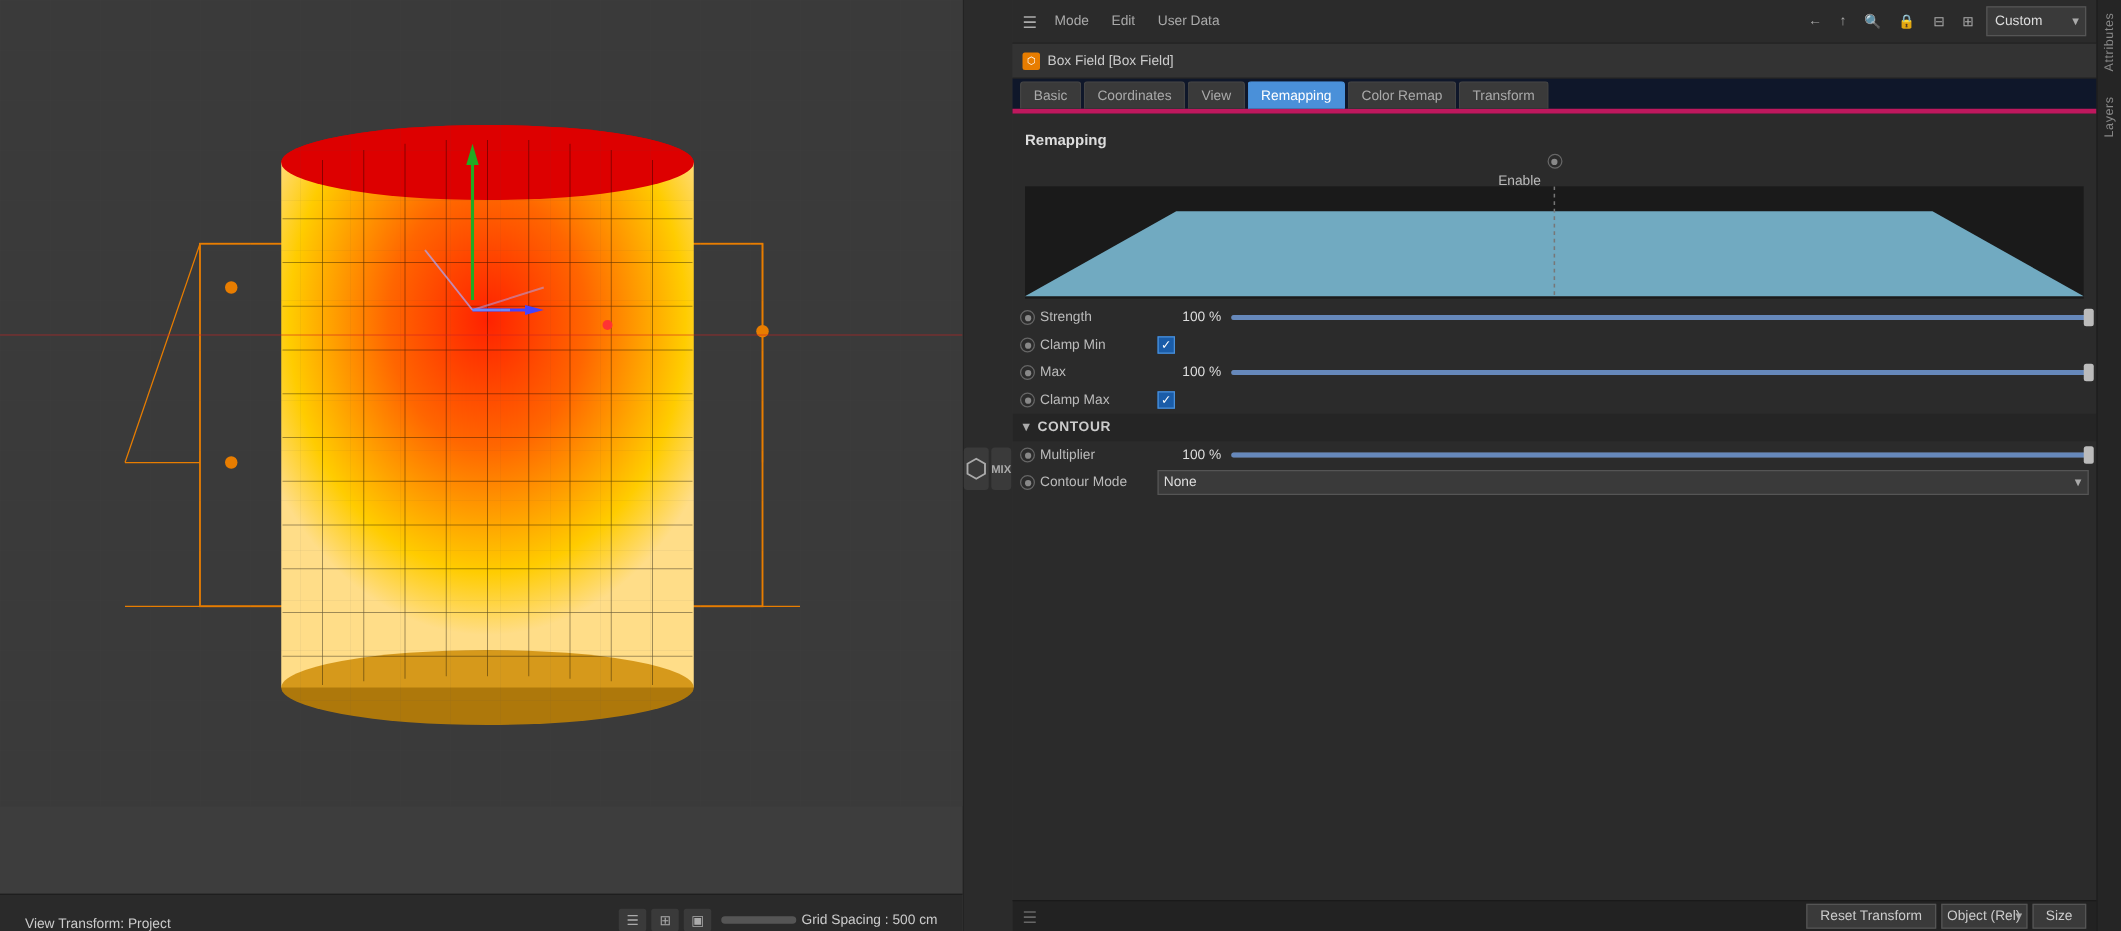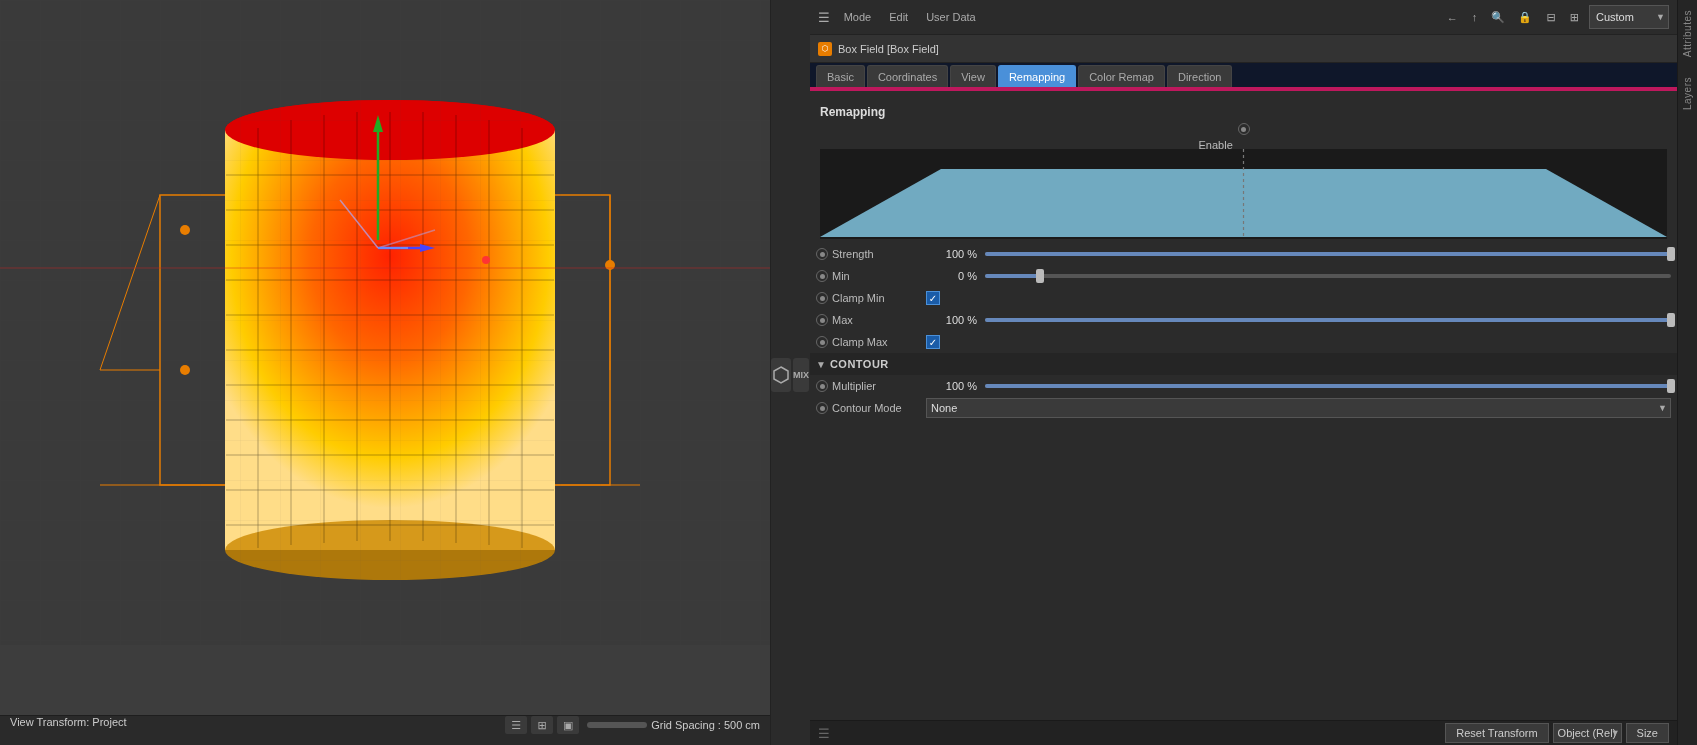--- a/index.html
+++ b/index.html
@@ -363,23 +363,23 @@
     
     .vp-status-bar {
       position: absolute;
       bottom: 0;
       left: 0;
       right: 0;
       height: 30px;
       background: #2a2a2a;
       border-top: 1px solid #1e1e1e;
       display: flex;
-      align-items: flex-start;
+      align-items: flex-end;
       justify-content: space-between;
-      padding: 0 10px;
+      padding: 0 20px;
     }
 
     .vp-status-icons {
       display: flex;
       align-items: center;
       gap: 4px;
     }
 
     .vp-icon {
       width: 22px;
@@ -597,21 +597,21 @@
       <div class="object-icon">⬡</div>
       <span>Box Field [Box Field]</span>
     </div>
 
     <div class="tabs-bar">
       <div class="tab">Basic</div>
       <div class="tab">Coordinates</div>
       <div class="tab">View</div>
       <div class="tab active">Remapping</div>
       <div class="tab">Color Remap</div>
-      <div class="tab">Direction</div>
+      <div class="tab">Transform</div>
     </div>
 
     <div class="panel-content">
 
       <div class="section-title">Remapping</div>
 
       <div class="enable-remap-row">
         <div class="param-dot">
             <div class="param-dot-inner"></div>
           </div>
@@ -639,33 +639,20 @@
         <div class="slider-container-wrapper">
           <div class="slider-track">
             <div class="fill" style="width:100%;"></div>
             <div class="handle" style="right:-4px;left:auto;transform:none;"></div>
           </div>
         </div>
       </div>
 
 
 
-      <div class="param-row">
-        <div class="param-dot">
-            <div class="param-dot-inner"></div>
-          </div>
-        <span class="param-label">Min</span>
-        <span class="param-value">0 %</span>
-        <div class="slider-container-wrapper">
-          <div class="slider-track">
-            <div class="fill" style="width:8%;"></div>
-            <div class="handle" style="left:8%;"></div>
-          </div>
-        </div>
-      </div>
 
       <div class="param-row">
         <div class="param-dot">
             <div class="param-dot-inner"></div>
           </div>
         <span class="param-label">Clamp Min</span>
         <div class="checkbox-param">✓</div>
       </div>
 
       <div class="param-row">

